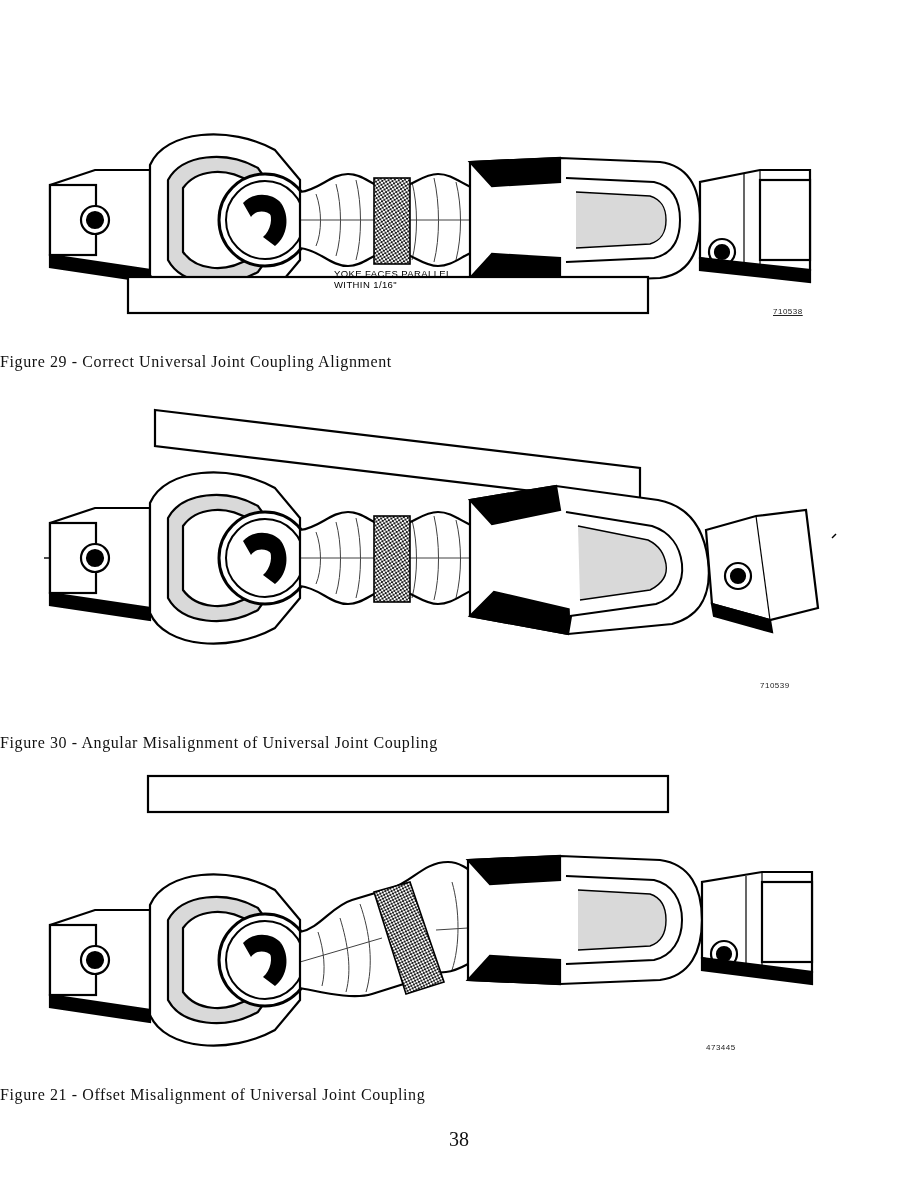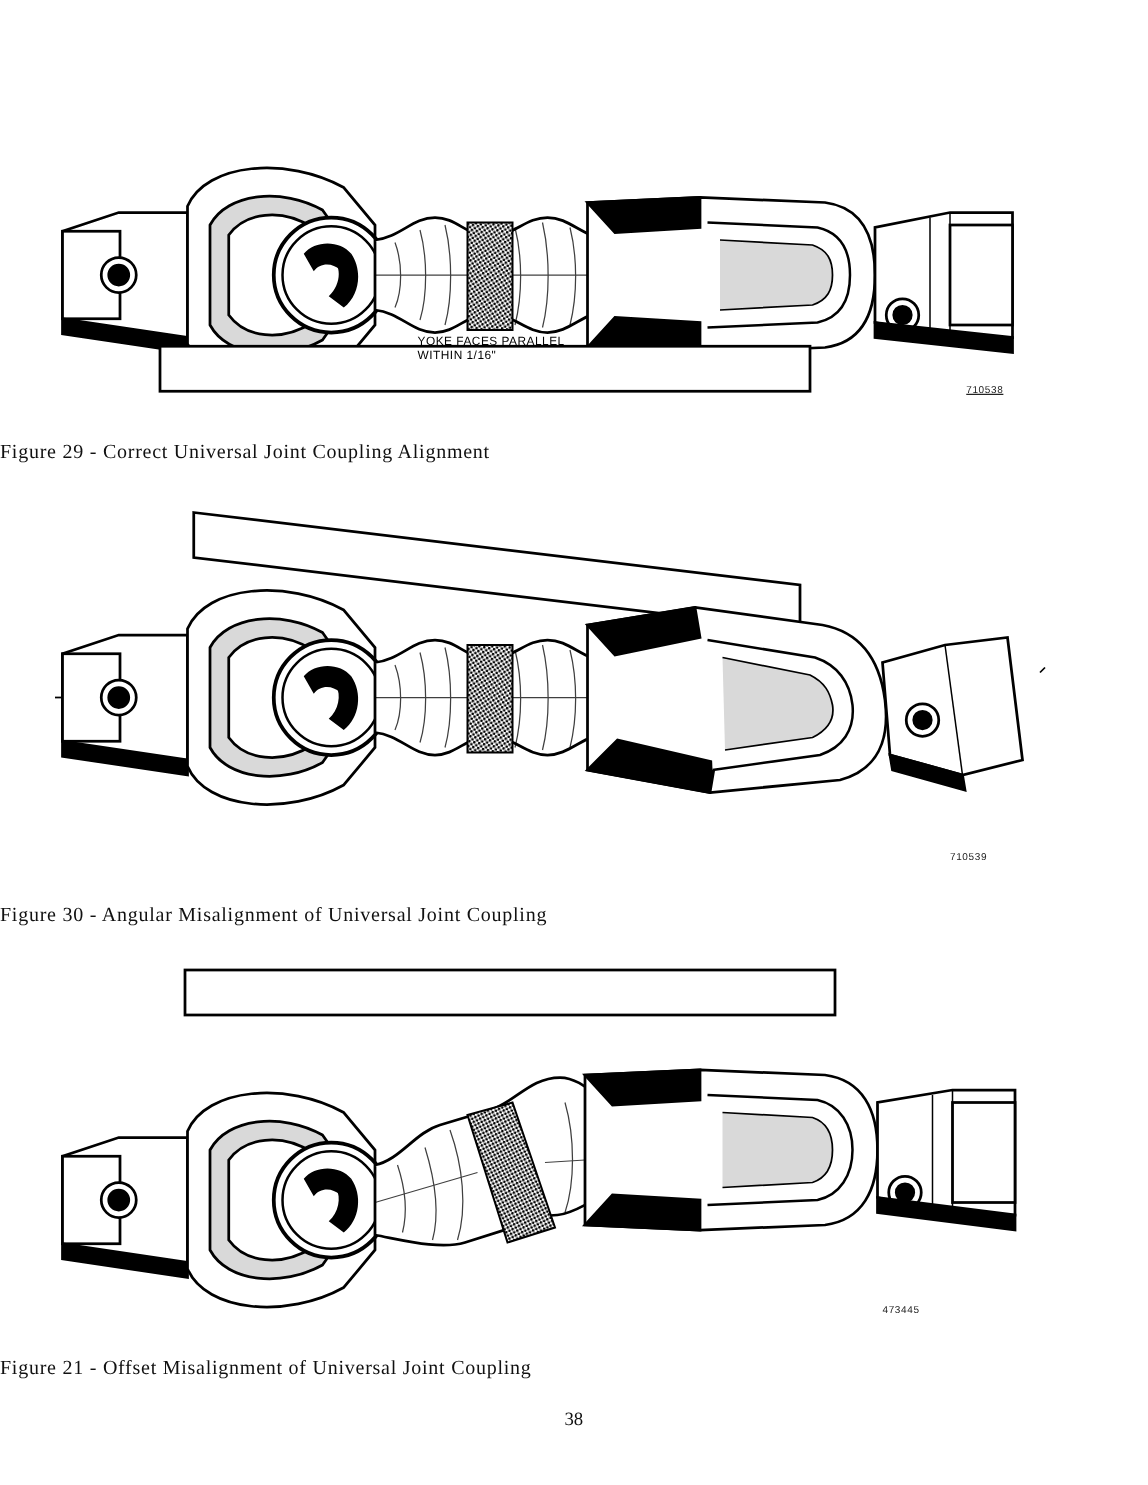--- a/index.html
+++ b/index.html
@@ -58,21 +58,21 @@
     color: #000000;
     white-space: pre-line;
   }
 
   .page-number {
     position: absolute;
     left: 0;
     width: 918px;
     text-align: center;
     font-family: "Liberation Serif", serif;
-    font-size: 15px;
+    font-size: 20px;
     color: #111111;
   }
 
   svg { display: block; }
 </style>
 </head>
 <body>
 
 <div class="page">
 
@@ -222,21 +222,21 @@
 
         <g stroke="#000" stroke-width="1.4" fill="none">
           <path d="M44,170 L50,170"></path>
           <path d="M832,150 L836,146"></path>
         </g>
       </svg>
 
       <div class="plate-number" style="left:720px; top:293px;margin-left:40px;">710539</div>
     </div>
 
-    <div class="caption" style="margin-top:6px;">Figure 30 - Angular Misalignment of Universal Joint Coupling</div>
+    <div class="caption" style="margin-top:16px;">Figure 30 - Angular Misalignment of Universal Joint Coupling</div>
   </div>
 
   <div class="figure-block" style="top:762px;">
     <div class="figure-art">
       <svg width="918" height="320" viewBox="0 0 918 320">
         <defs>
           <pattern id="knurl31" width="4" height="4" patternUnits="userSpaceOnUse" patternTransform="rotate(18)">
             <rect width="4" height="4" fill="#ffffff"></rect>
             <circle cx="1" cy="1" r="1.1" fill="#000"></circle>
             <circle cx="3" cy="3" r="1.1" fill="#000"></circle>

